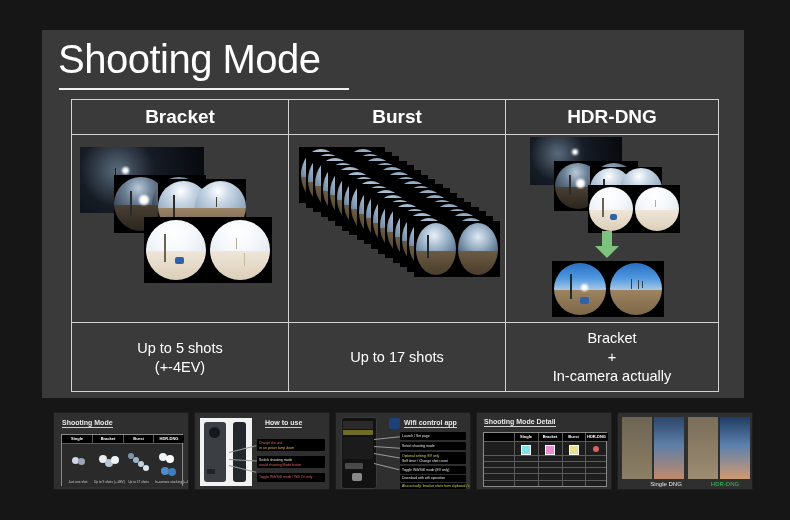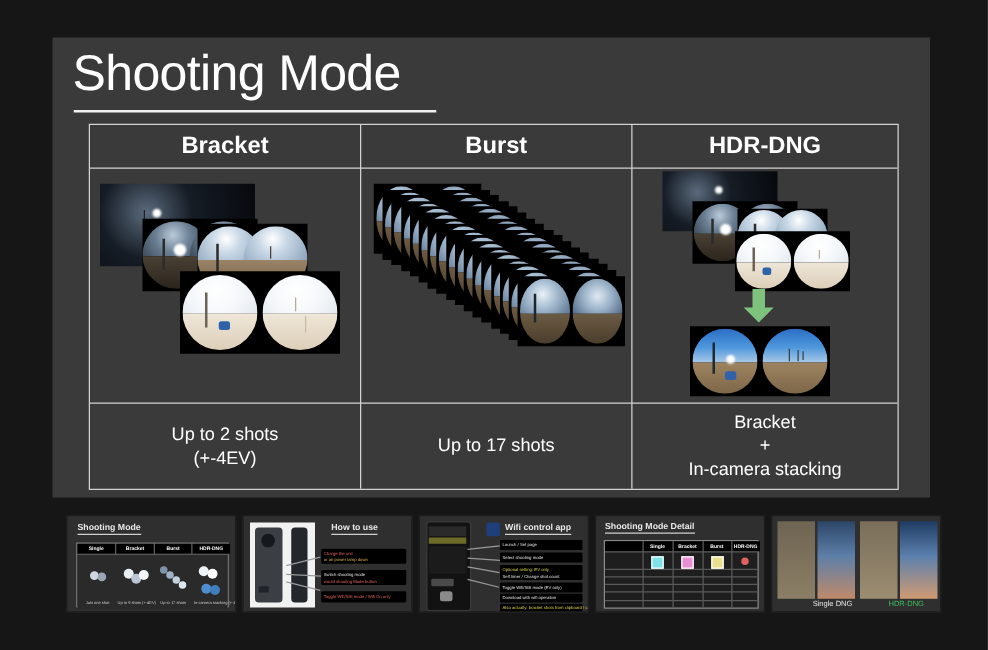--- a/index.html
+++ b/index.html
@@ -418,30 +418,30 @@
           <div class="sky"></div>
             <div class="ground"></div>
           <div class="tree" style="left:40%;top:30%;height:20%;background:#33404a;"></div>
           <div class="tree" style="left:54%;top:32%;height:18%;background:#33404a;"></div>
           <div class="tree" style="left:62%;top:34%;height:14%;background:#33404a;"></div>
         </div>
       </div>
     </div>
 
     <div class="cell-text" style="left:0;width:216px">
-      <span>Up to 2 shots</span>
+      <span>Up to 5 shots</span>
       <span>(+-4EV)</span>
     </div>
     <div class="cell-text" style="left:217px;width:216px">
       <span>Up to 17 shots</span>
     </div>
     <div class="cell-text" style="left:434px;width:212px">
       <span>Bracket</span>
       <span>+</span>
-      <span>In-camera stacking</span>
+      <span>In-camera actually</span>
     </div>
   </div>
 </div>
 
 <div id="filmstrip">
 
   <div class="thumb" style="left:53px;width:136px;">
     <div class="thumb-title" style="left:8px;top:6px;">Shooting Mode</div>
     <div class="mini-table" style="left:7px;top:21px;width:122px;height:52px;">
       <div class="mini-hdr" style="left:0;width:30px;">Single</div>

